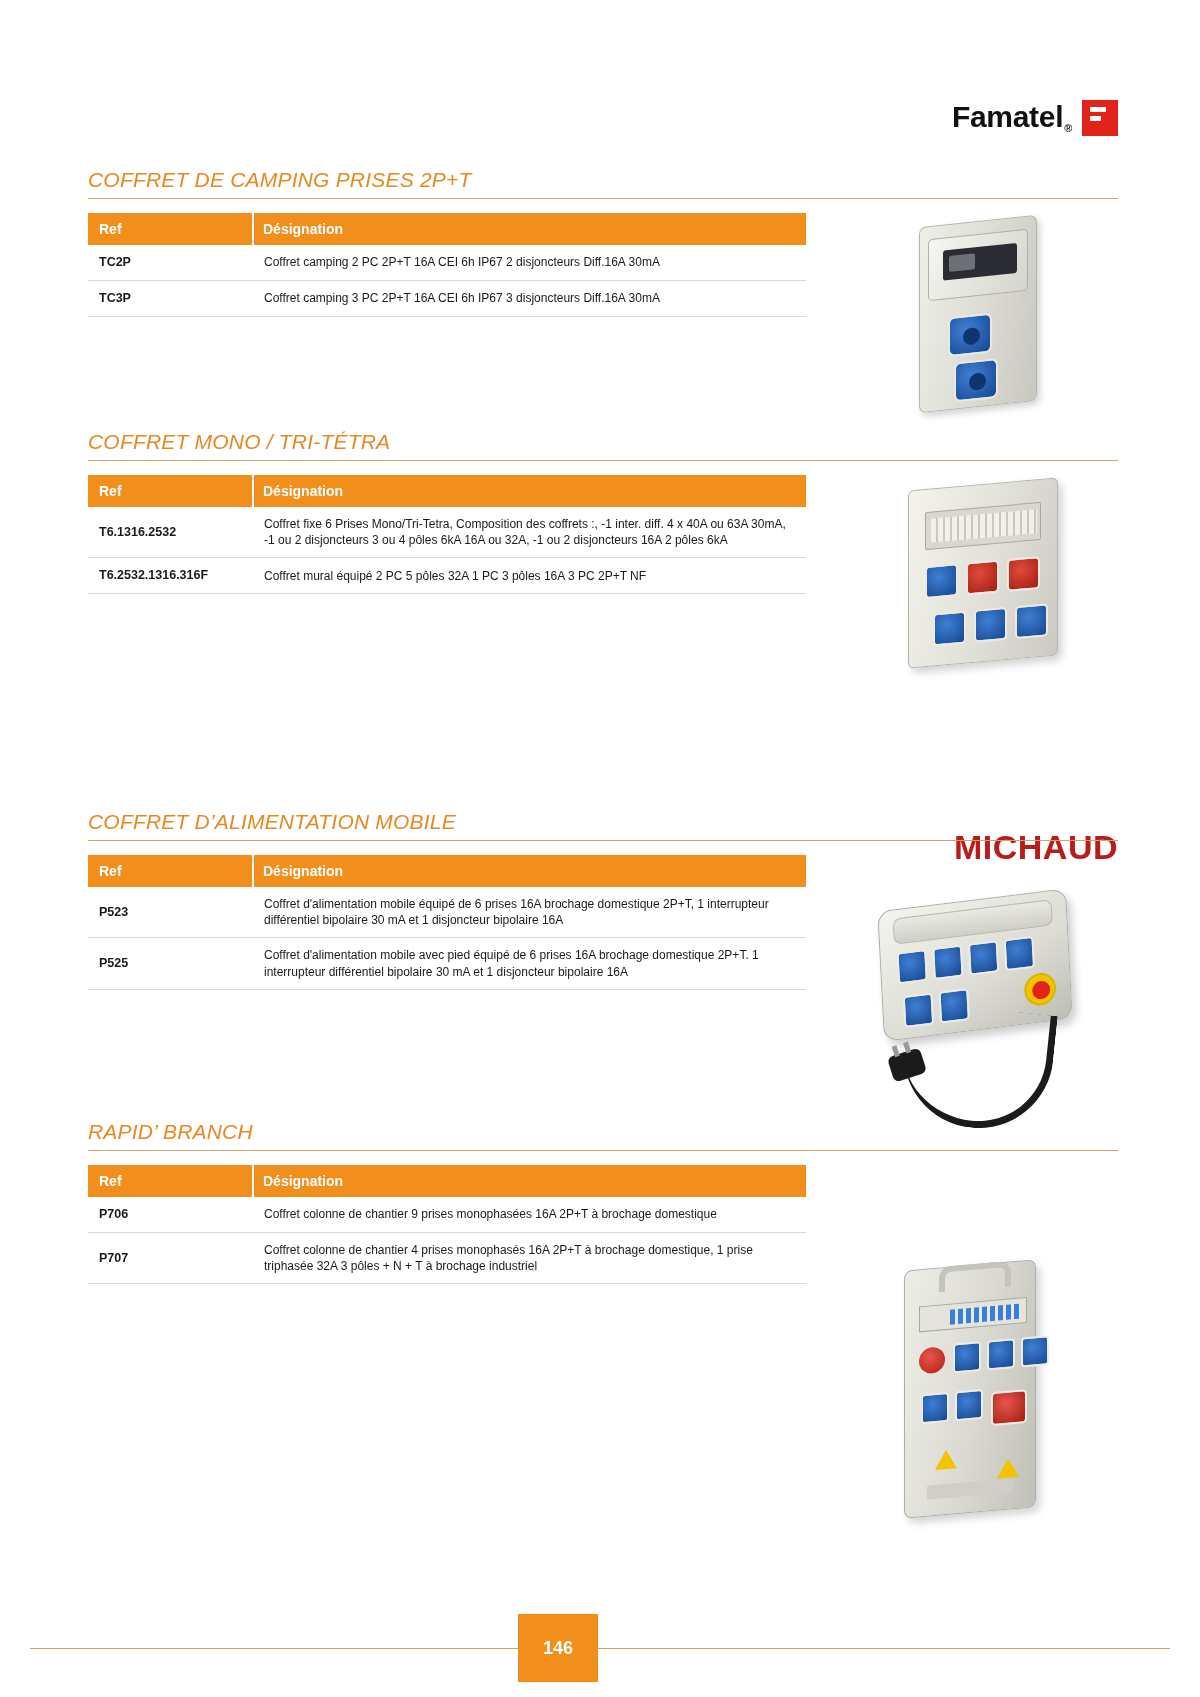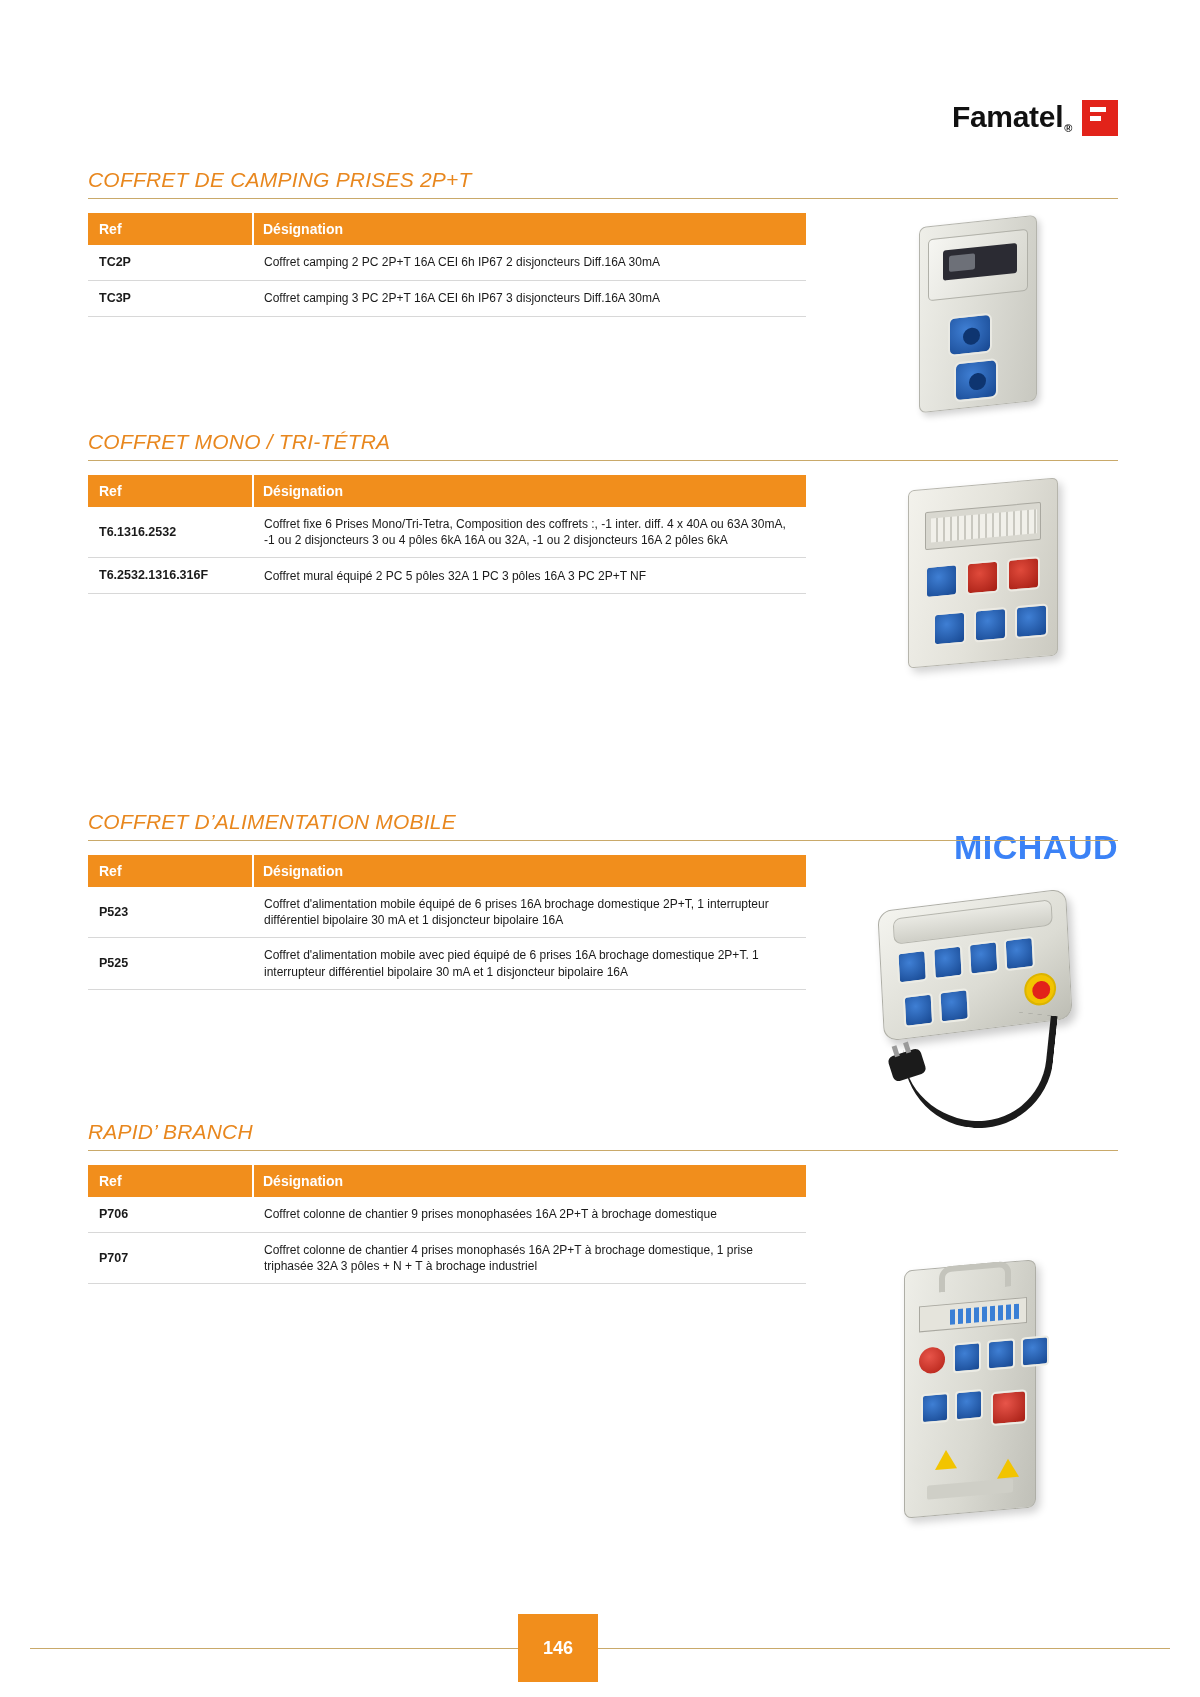--- a/index.html
+++ b/index.html
@@ -80,21 +80,21 @@
     width: 11px; height: 5px;
     background: #fff;
   }
 
   .michaud-logo {
     position: absolute;
     right: 82px;
     top: 828px;
     font-size: 34px;
     font-weight: bold;
-    color: #3b82f6;
+    color: #b91c1c;
     letter-spacing: 0.5px;
     font-family: "Liberation Sans", sans-serif;
   }
 
   
   .section { position: absolute; left: 88px; width: 1030px; }
   .section-title {
     font-size: 21px;
     font-style: italic;
     color: #e8871e;

